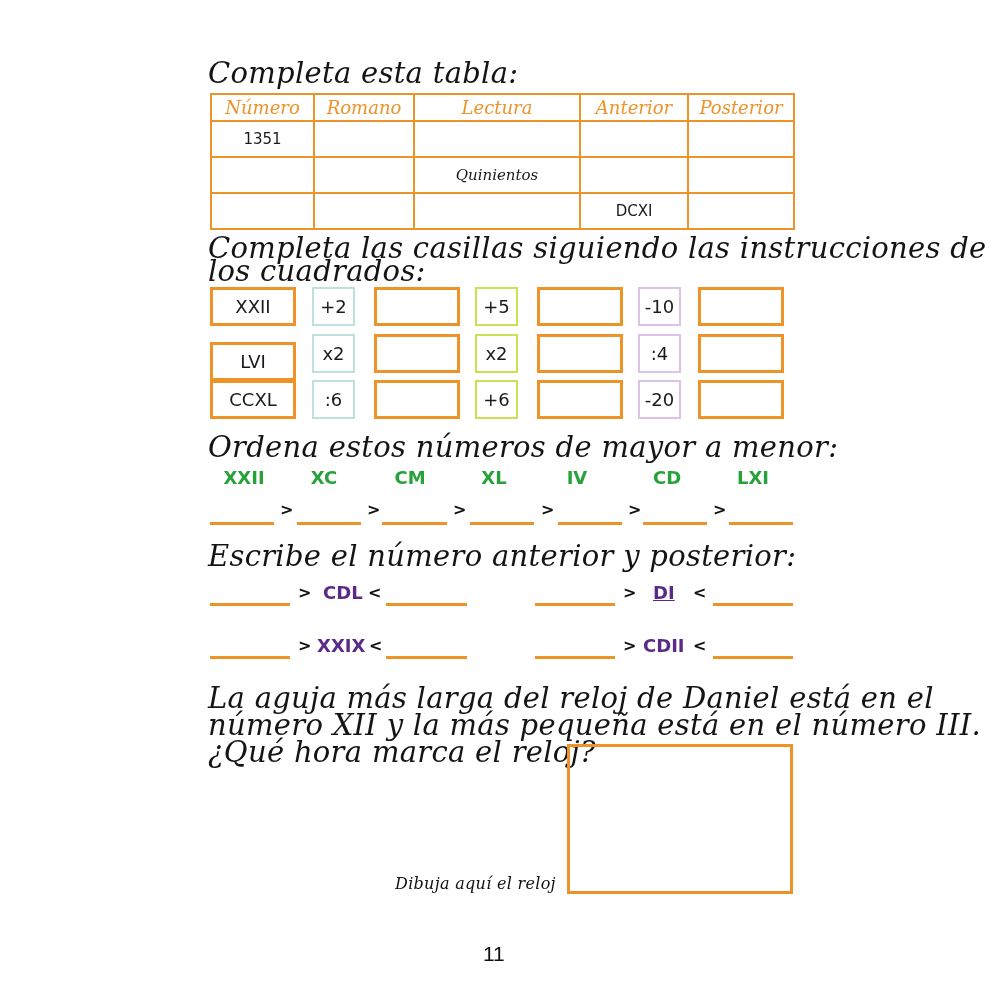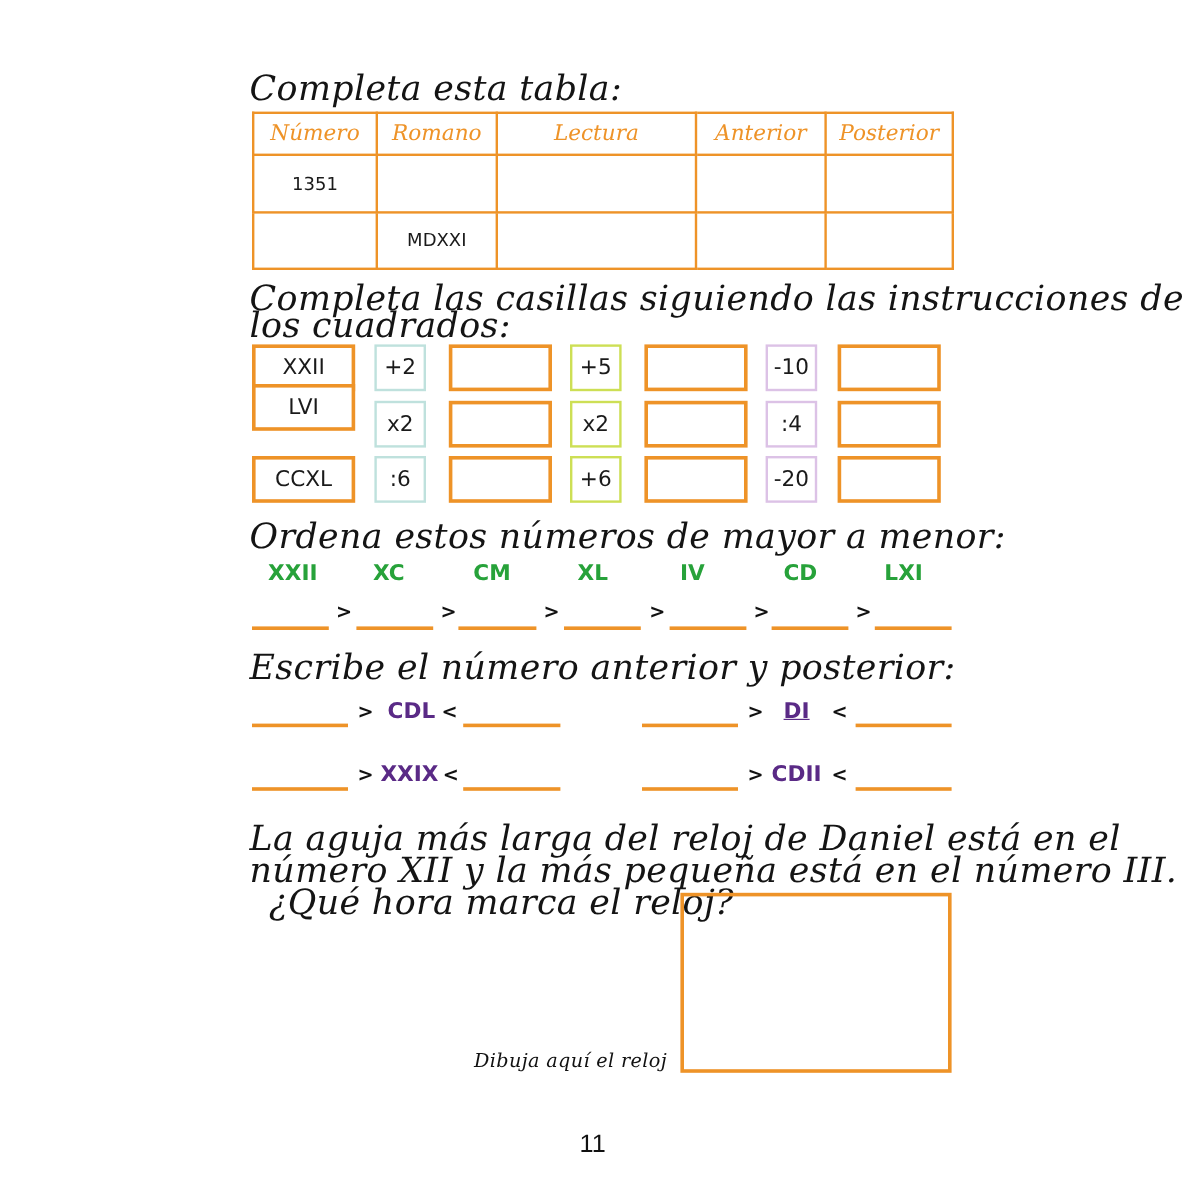--- a/index.html
+++ b/index.html
@@ -55,40 +55,47 @@
   </tr>
   <tr>
     <td>1351</td>
     <td></td>
     <td></td>
     <td></td>
     <td></td>
   </tr>
   <tr>
     <td></td>
-    <td>MDXXI</td>
+    <td></td>
+    <td class="cur">Quinientos</td>
     <td></td>
     <td></td>
+  </tr>
+  <tr>
+    <td></td>
+    <td></td>
+    <td></td>
+    <td>DCXI</td>
     <td></td>
   </tr>
 </tbody>
   </table>
 
 <div class="abs heading cursive" style="left:208px; top:235px;">Completa las casillas siguiendo las instrucciones de</div>
 <div class="abs heading cursive" style="left:208px; top:258px;">los cuadrados:</div>
 
 <div class="box orange" style="left:210px; top:287px;">XXII</div>
 <div class="box op teal" style="left:312px; top:287px;">+2</div>
 <div class="box orange" style="left:374px; top:287px;"></div>
 <div class="box op lime" style="left:475px; top:287px;">+5</div>
 <div class="box orange" style="left:537px; top:287px;"></div>
 <div class="box op lilac" style="left:638px; top:287px;">-10</div>
 <div class="box orange" style="left:698px; top:287px;"></div>
 
-<div class="box orange" style="left:210px; top:320px;text-align:center;">LVI</div>
+<div class="box orange" style="left:210px; top:342px;text-align:center;">LVI</div>
 <div class="box op teal" style="left:312px; top:334px;">x2</div>
 <div class="box orange" style="left:374px; top:334px;"></div>
 <div class="box op lime" style="left:475px; top:334px;">x2</div>
 <div class="box orange" style="left:537px; top:334px;"></div>
 <div class="box op lilac" style="left:638px; top:334px;">:4</div>
 <div class="box orange" style="left:698px; top:334px;"></div>
 
 <div class="box orange" style="left:210px; top:380px;">CCXL</div>
 <div class="box op teal" style="left:312px; top:380px;">:6</div>
 <div class="box orange" style="left:374px; top:380px;"></div>
@@ -142,18 +149,18 @@
 <div class="blank" style="left:386px; top:656px; width:81px;"></div>
 
 <div class="blank" style="left:535px; top:656px; width:80px;"></div>
 <div class="gt" style="left:623px; top:636px;">&gt;</div>
 <div class="purple" style="left:643px; top:635px;">CDII</div>
 <div class="gt" style="left:693px; top:636px;">&lt;</div>
 <div class="blank" style="left:713px; top:656px; width:80px;"></div>
 
 <div class="abs heading cursive" style="left:208px; top:685px;">La aguja más larga del reloj de Daniel está en el</div>
 <div class="abs heading cursive" style="left:208px; top:712px;">número XII y la más pequeña está en el número III.</div>
-<div class="abs heading cursive" style="left:224px; top:739px;text-align:right;">¿Qué hora marca el reloj?</div>
+<div class="abs heading cursive" style="left:208px; top:739px;text-align:right;">¿Qué hora marca el reloj?</div>
 
 <div class="abs cursive" style="left:395px; top:874px; font-size:16px; white-space:nowrap;">Dibuja aquí el reloj</div>
 <div class="clockbox"></div>
 
 <div class="pagenum">11</div>
 
 </body></html>

